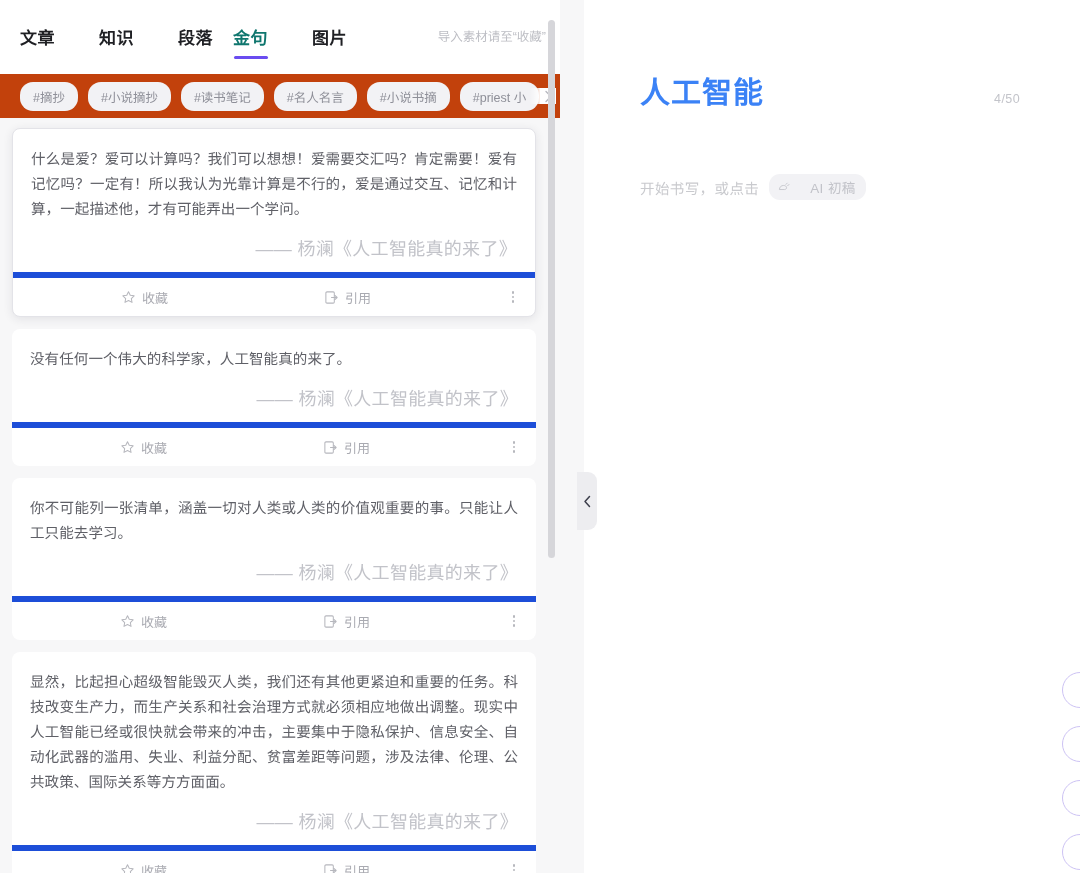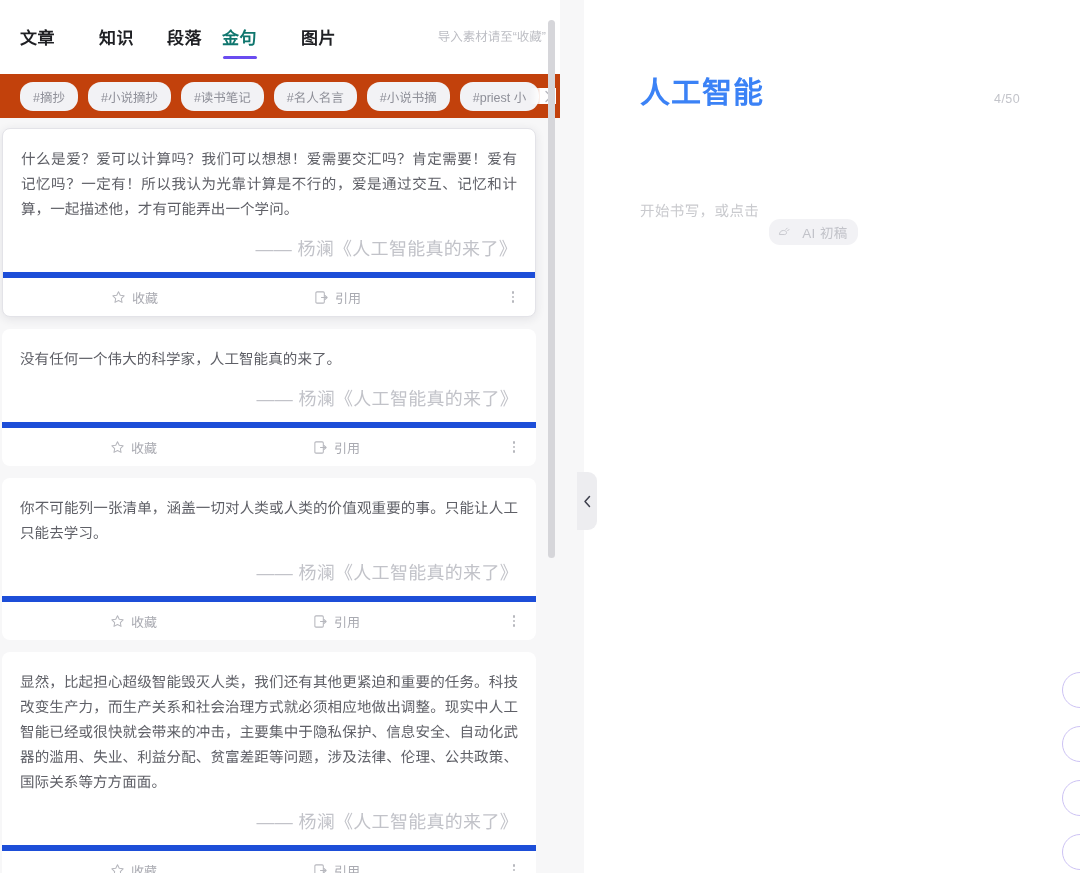--- a/index.html
+++ b/index.html
@@ -48,21 +48,21 @@
     font-size: 17px;
     font-weight: bold;
     color: #1f2024;
     letter-spacing: 0.5px;
     padding: 0 0 16px 0;
     cursor: pointer;
     white-space: nowrap;
   }
   .tab:nth-child(1) { margin-left: 20px; }
   .tab:nth-child(2) { margin-left: 44px; }
-  .tab:nth-child(3) { margin-left: 33px; }
+  .tab:nth-child(3) { margin-left: 44px; }
   .tab:nth-child(4) { margin-left: 42px; }
   .tab:nth-child(5) { margin-left: 44px; }
 
   .tab.active { color: #0f766e; margin-left: 20px; }
   .tab.active::after {
     content: "";
     position: absolute;
     left: 50%;
     transform: translateX(-50%);
     bottom: 6px;
@@ -119,21 +119,21 @@
     cursor: pointer;
     background: linear-gradient(to right, rgba(255,255,255,0), #ffffff 40%);
     padding-left: 10px;
     box-sizing: content-box;
   }
 
   .cards-scroll {
     position: relative;
     flex: 1 1 auto;
     overflow: hidden;
-    padding: 10px 24px 0 2px;
+    padding: 10px 24px 0 12px;
   }
 
   .card {
     background: #ffffff;
     border-radius: 8px;
     margin-bottom: 12px;
     padding: 0;
     position: relative;
   }
   .card.hovered {
@@ -284,29 +284,28 @@
     display: flex;
     align-items: center;
     font-size: 14.5px;
     color: #c9cace;
     letter-spacing: 0.4px;
   }
 
   .ai-pill {
     display: inline-flex;
     align-items: center;
-    gap: 12px;
+    gap: 20px;
     background: #f2f2f5;
     color: #c2c3c9;
     border-radius: 11px;
     padding: 3px 10px 3px 8px;
     margin-left: 10px;
     font-size: 13.5px;
     cursor: pointer;
-    margin-top: 45px;
   }
 
   
   .float-stack {
     position: absolute;
     right: -18px;
     top: 672px;
     display: flex;
     flex-direction: column;
     gap: 18px;

